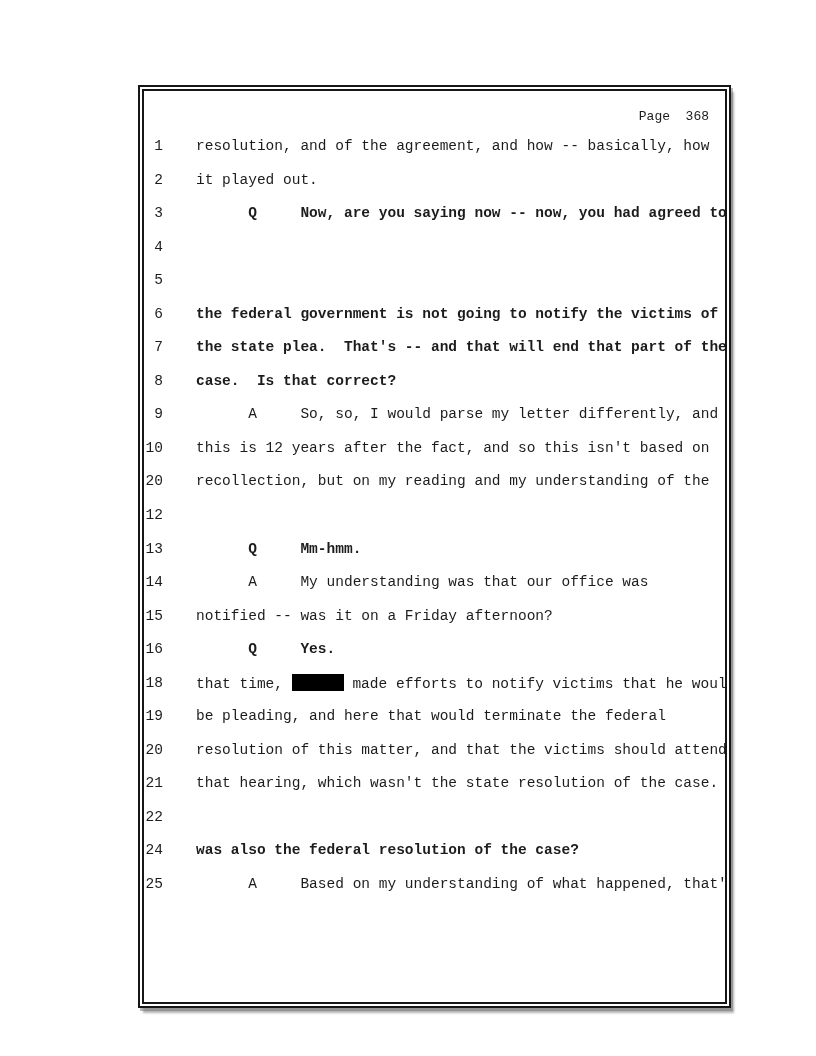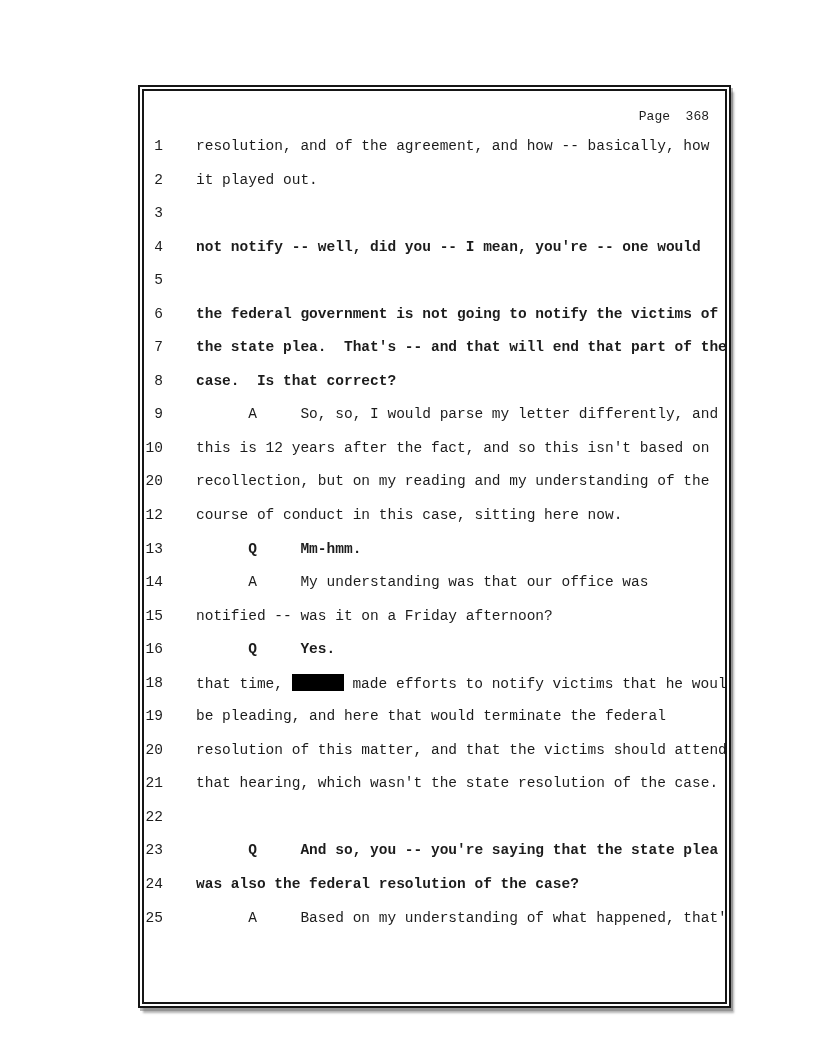--- a/index.html
+++ b/index.html
@@ -91,24 +91,24 @@
           <div class="tline">
             <span class="lnum">1</span>
             <span class="ltext">resolution, and of the agreement, and how -- basically, how</span>
           </div>
           <div class="tline">
             <span class="lnum">2</span>
             <span class="ltext">it played out.</span>
           </div>
           <div class="tline bold">
             <span class="lnum">3</span>
+            <span class="ltext">      Q     Now, are you saying now -- now, you had agreed to</span>
           </div>
           <div class="tline bold">
             <span class="lnum">4</span>
-            <span class="ltext">not notify -- well, did you -- I mean, you're -- one would</span>
           </div>
           <div class="tline bold">
             <span class="lnum">5</span>
           </div>
           <div class="tline bold">
             <span class="lnum">6</span>
             <span class="ltext">the federal government is not going to notify the victims of</span>
           </div>
           <div class="tline bold">
             <span class="lnum">7</span>
@@ -125,21 +125,20 @@
           <div class="tline">
             <span class="lnum">10</span>
             <span class="ltext">this is 12 years after the fact, and so this isn't based on</span>
           </div>
           <div class="tline">
             <span class="lnum">20</span>
             <span class="ltext">recollection, but on my reading and my understanding of the</span>
           </div>
           <div class="tline">
             <span class="lnum">12</span>
-            <span class="ltext">course of conduct in this case, sitting here now.</span>
           </div>
           <div class="tline bold">
             <span class="lnum">13</span>
             <span class="ltext">      Q     Mm-hmm.</span>
           </div>
           <div class="tline">
             <span class="lnum">14</span>
             <span class="ltext">      A     My understanding was that our office was</span>
           </div>
           <div class="tline">
@@ -163,24 +162,20 @@
             <span class="ltext">resolution of this matter, and that the victims should attend</span>
           </div>
           <div class="tline">
             <span class="lnum">21</span>
             <span class="ltext">that hearing, which wasn't the state resolution of the case.</span>
           </div>
           <div class="tline">
             <span class="lnum">22</span>
           </div>
           <div class="tline bold">
-            <span class="lnum">23</span>
-            <span class="ltext">      Q     And so, you -- you're saying that the state plea</span>
-          </div>
-          <div class="tline bold">
             <span class="lnum">24</span>
             <span class="ltext">was also the federal resolution of the case?</span>
           </div>
           <div class="tline">
             <span class="lnum">25</span>
             <span class="ltext">      A     Based on my understanding of what happened, that's</span>
           </div>
         </div>
     </div>
   </div>

